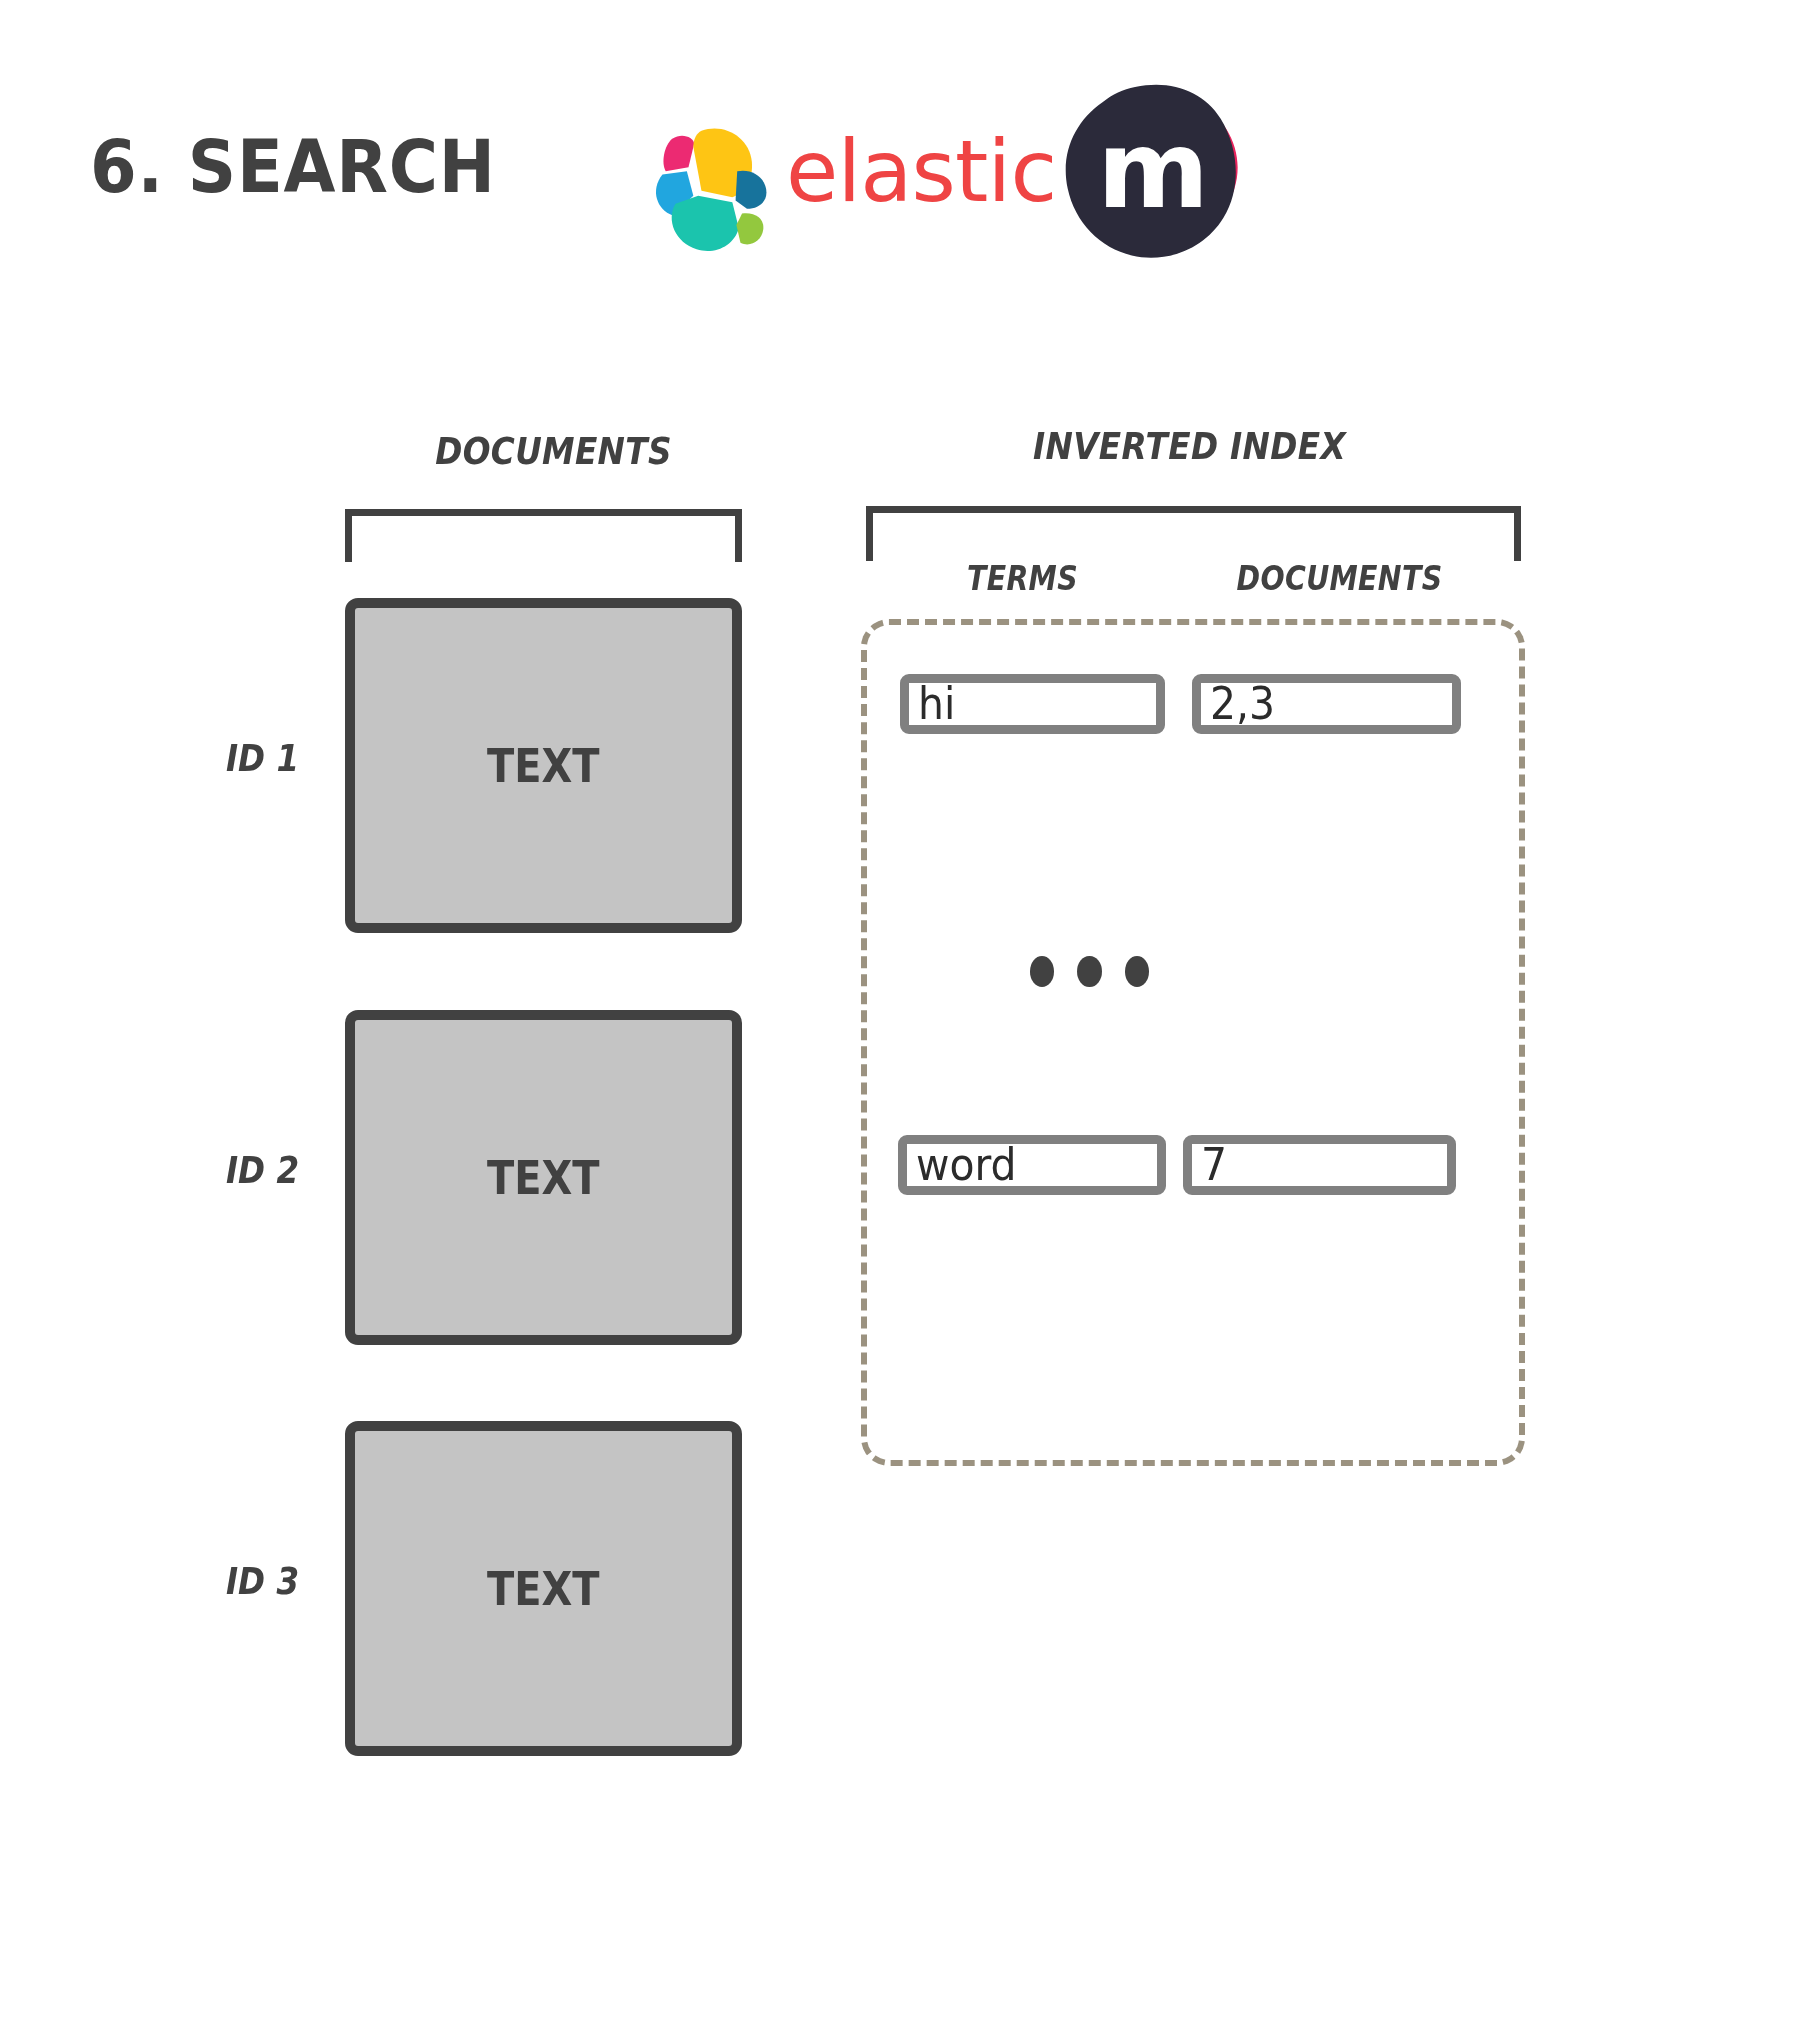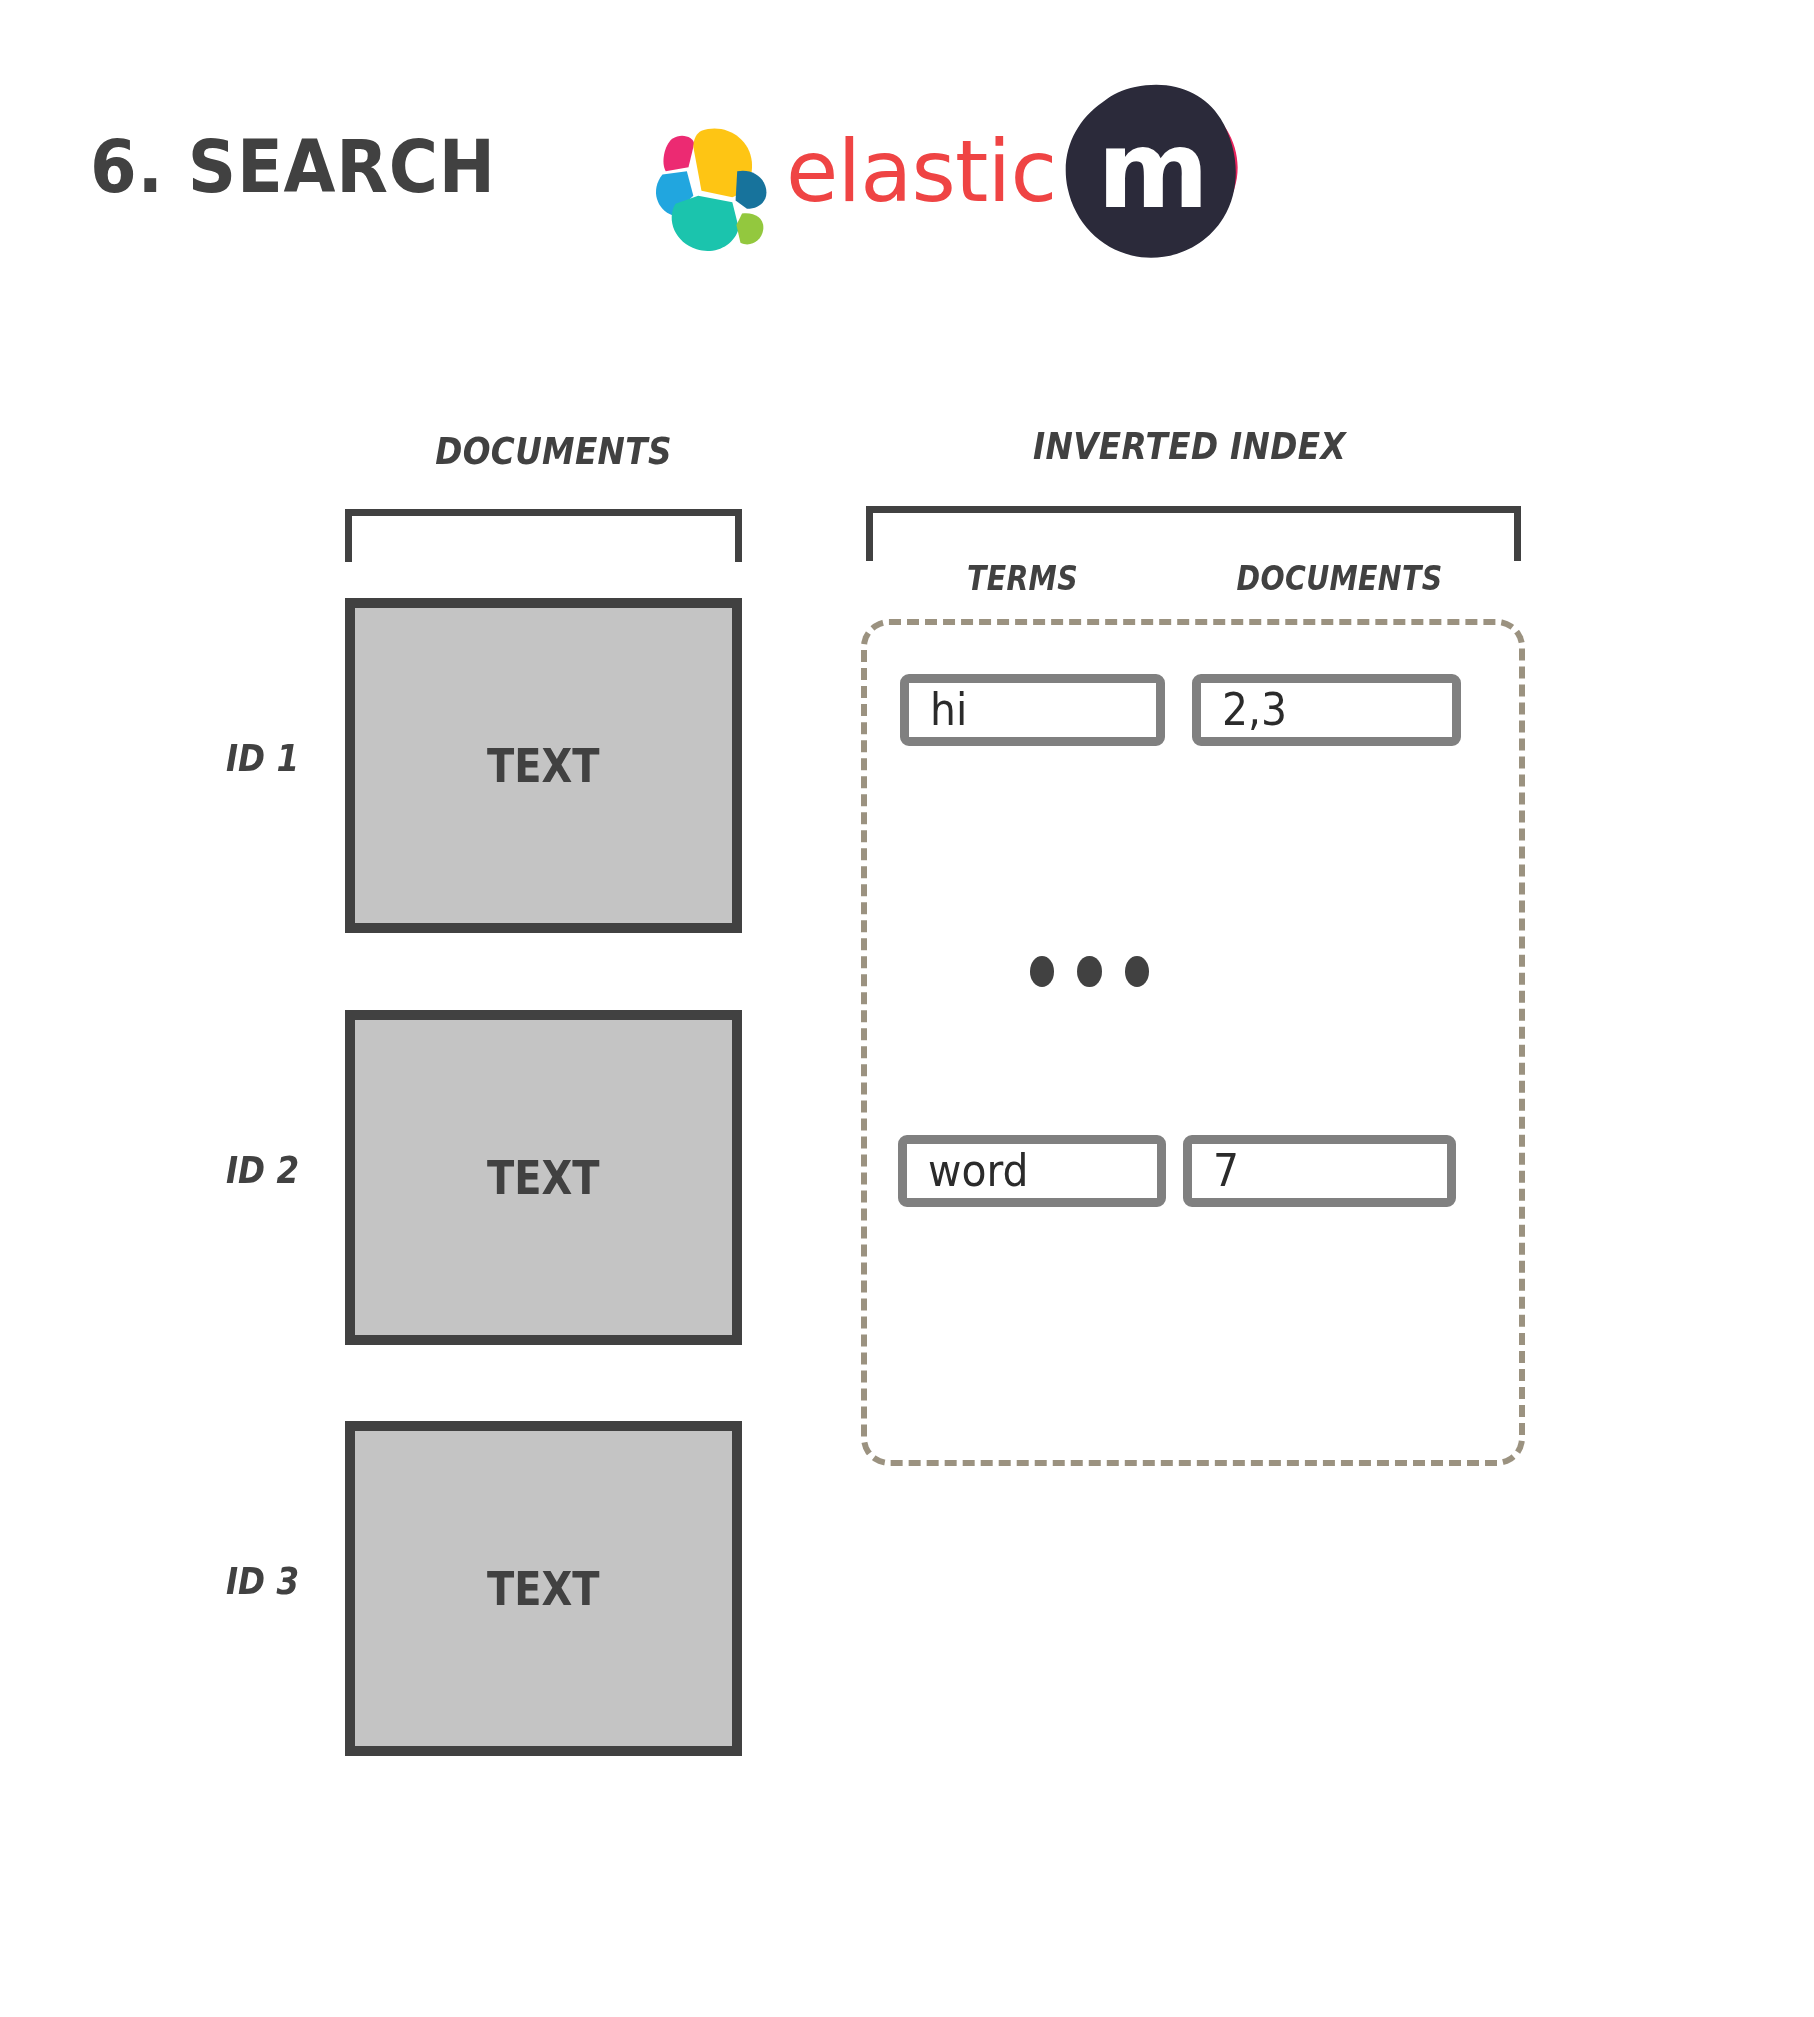--- a/index.html
+++ b/index.html
@@ -176,21 +176,21 @@
   }
 
   .doc-box {
     position: absolute;
     left: 345px;
     top: 0;
     width: 397px;
     height: 335px;
     background: #c4c4c4;
     border: 10.6px solid #414141;
-    border-radius: 0;
+    border-radius: 13px;
     box-sizing: border-box;
     display: flex;
     align-items: center;
     justify-content: center;
   }
   .doc-box-text {
     font-family: "DejaVu Sans", sans-serif;
     font-weight: 700;
     font-size: 47px;
     letter-spacing: 0px;
@@ -217,28 +217,28 @@
     width: 664px;
     height: 73px;
   }
   #index-row-0 { top: 49px; }
   #index-row-1 { top: 160px; }
   #index-row-2 { top: 510px; }
 
   .term-cell, .docs-cell {
     position: absolute;
     top: 0;
-    height: 72px;
+    height: 60px;
     background: #ffffff;
     border: 9px solid #808080;
     border-radius: 9px;
     box-sizing: border-box;
     display: flex;
     align-items: center;
-    padding-left: 21px;
+    padding-left: 9px;
   }
   .term-cell { left: 33px; width: 265px; }
   .docs-cell { left: 325px; width: 269px; }
 
   
   #index-row-2 .term-cell { left: 31px; width: 268px; }
   #index-row-2 .docs-cell { left: 316px; width: 273px; }
 
   .cell-text {
     font-family: "DejaVu Sans", sans-serif;

